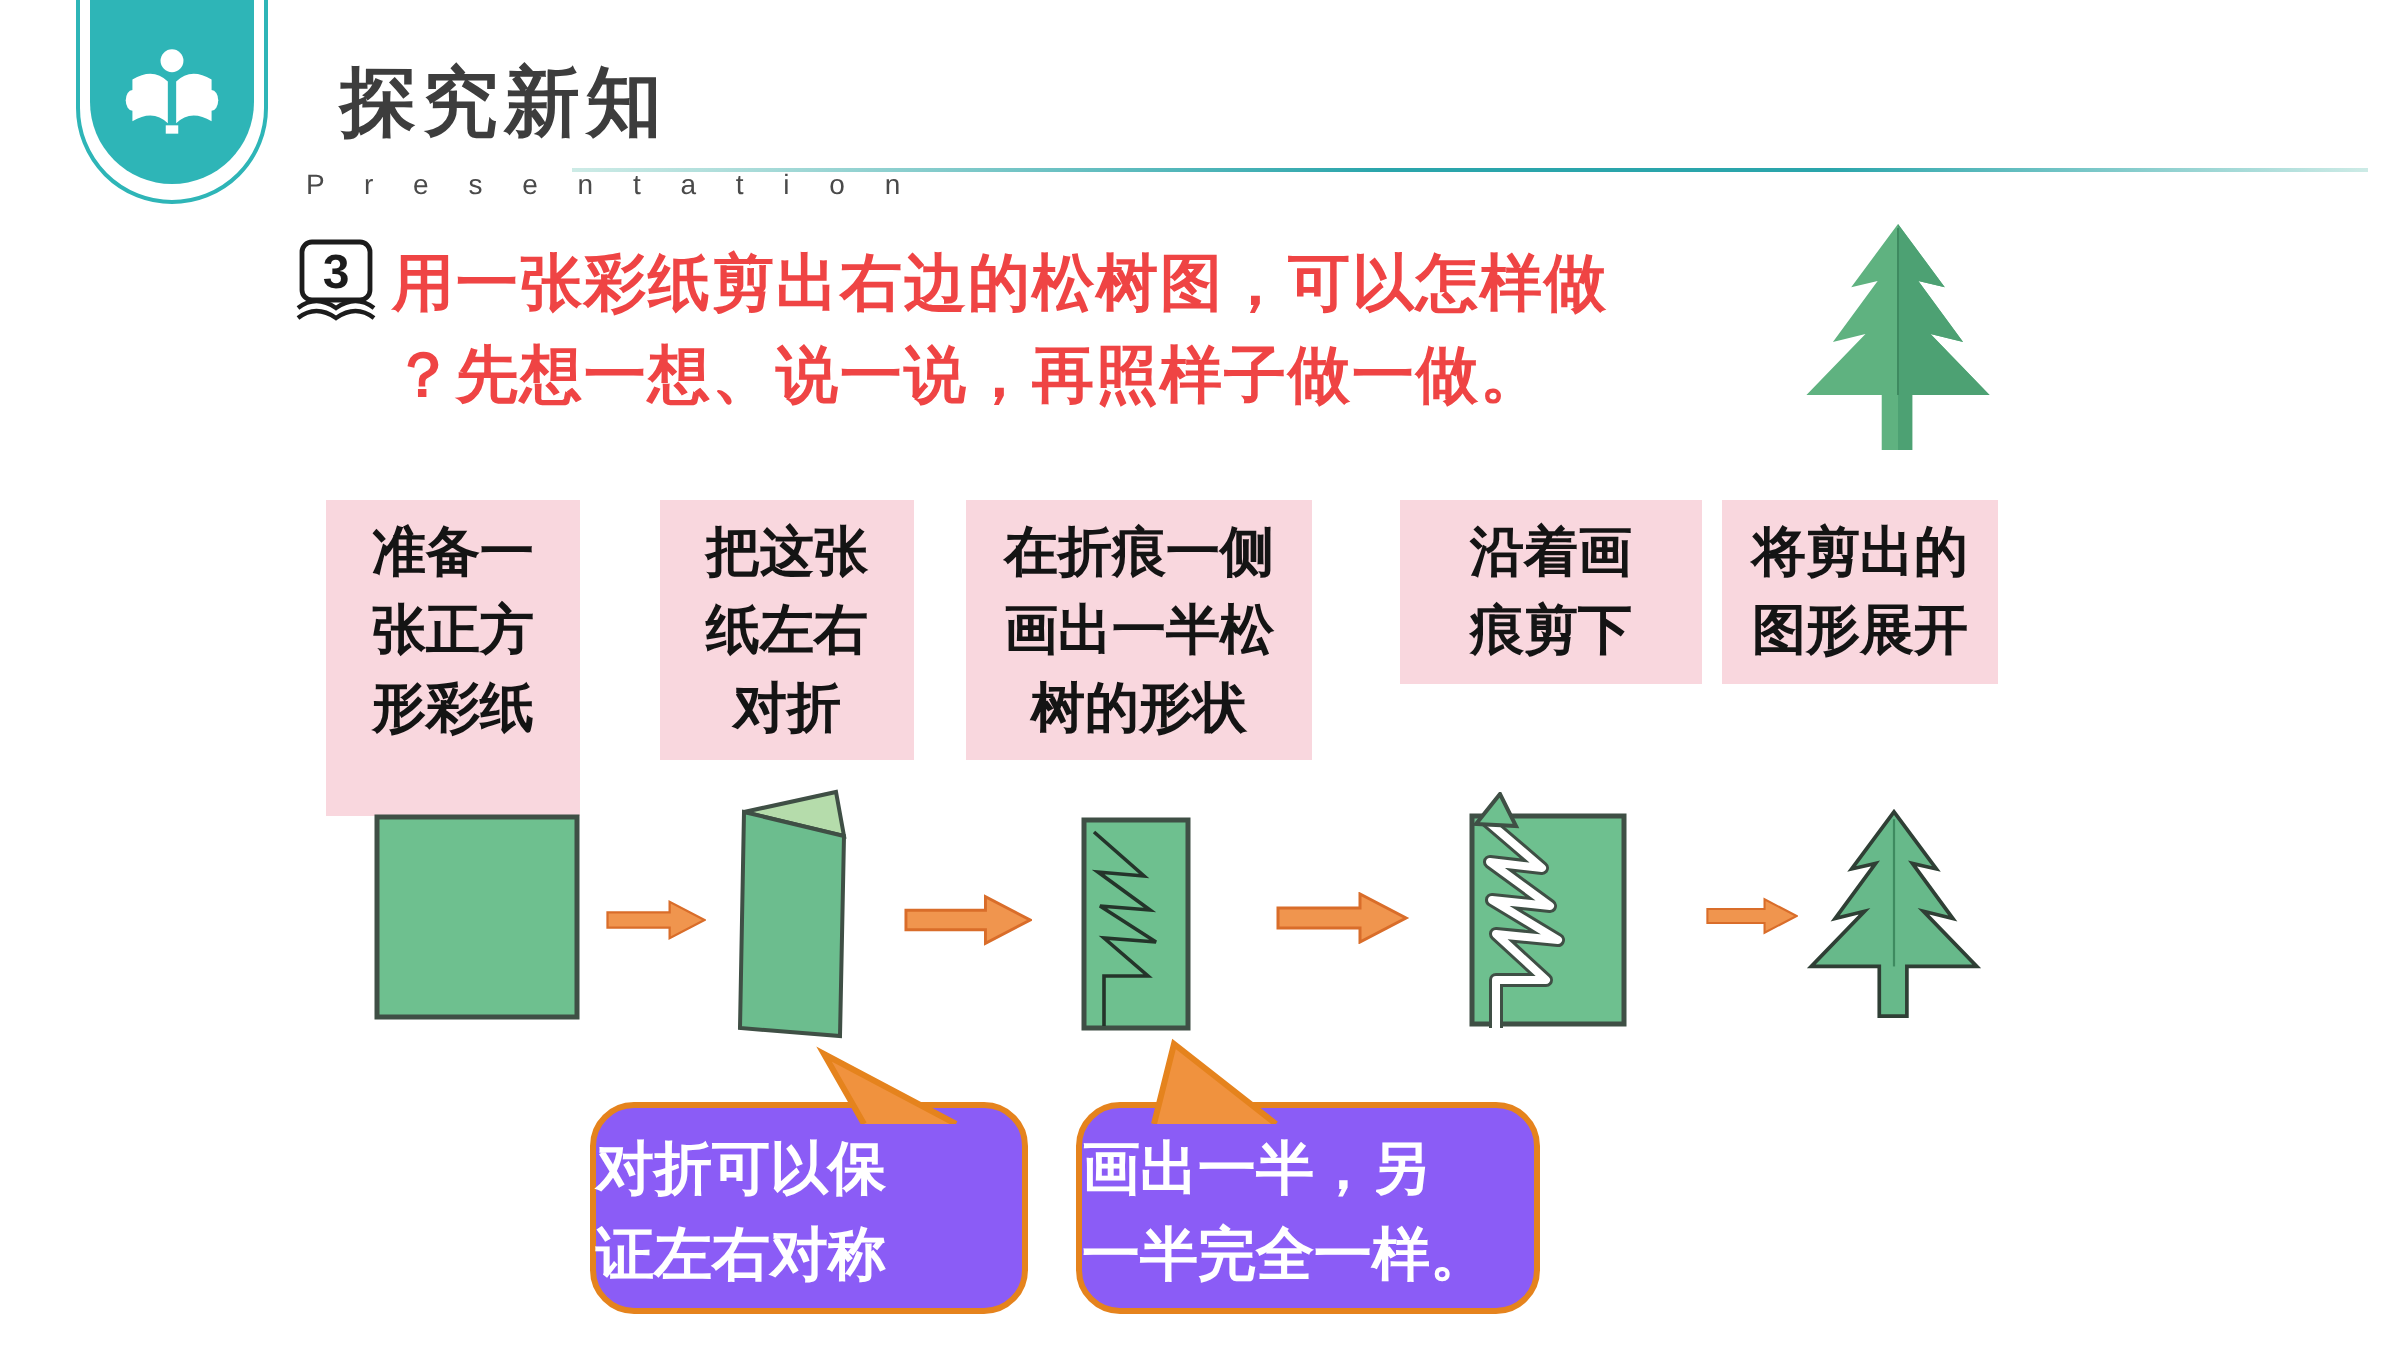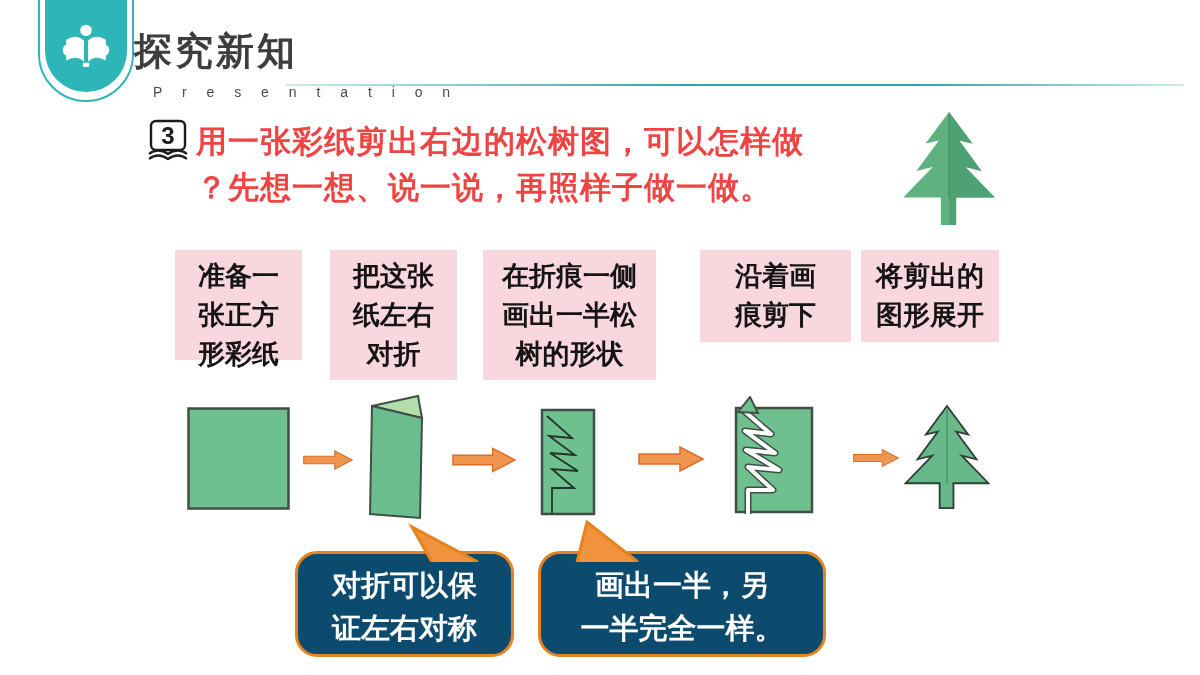--- a/index.html
+++ b/index.html
@@ -5,52 +5,52 @@
   html,body{margin:0;padding:0;background:#e8e8e8;}
   *{box-sizing:border-box;font-family:"Liberation Sans","DejaVu Sans",sans-serif;}
   #slide{position:relative;width:1200px;height:675px;background:#ffffff;overflow:hidden;margin:0 auto;}
 
   
   .badge-outline{position:absolute;left:38px;top:-10px;width:96px;height:112px;
     border:2px solid #2eb5b7;border-radius:0 0 48px 48px;}
   .badge{position:absolute;left:45px;top:0;width:82px;height:92px;background:#2eb5b7;
     border-radius:0 0 41px 41px;display:flex;align-items:center;justify-content:center;}
   .hdr-title{position:absolute;left:134px;top:26px;font-size:38px;font-weight:bold;
-    color:#3d3d3d;letter-spacing:3px;}
+    color:#3d3d3d;letter-spacing:3px;padding-left:36px;}
   .hdr-sub{position:absolute;left:135px;top:84px;font-size:14px;color:#4a4a4a;
     letter-spacing:8px;margin-left:18px;}
   .hdr-line{position:absolute;left:286px;top:84px;width:898px;height:2px;
     background:linear-gradient(90deg,#cdebe6,#2aa5ab 45%,#2aa5ab 70%,#cdebe6);}
 
   
   .q-icon{position:absolute;left:146px;top:118px;width:44px;height:46px;}
   .q-line{position:absolute;left:196px;font-size:31px;font-weight:bold;color:#ef4444;
     letter-spacing:1px;white-space:nowrap;}
   #q1{top:121px;} #q2{top:167px;}
 
   
   .stepbox{position:absolute;top:250px;background:#f9d7de;color:#141414;
     font-size:27px;font-weight:bold;text-align:center;line-height:39px;
     white-space:pre-line;padding-top:7px;}
-  #sb1{left:175px;width:127px;height:110px;}
+  #sb1{left:163px;width:127px;height:158px;}
   #sb2{left:330px;width:127px;height:130px;}
   #sb3{left:483px;width:173px;height:130px;}
   #sb4{left:700px;width:151px;height:92px;}
   #sb5{left:861px;width:138px;height:92px;}
 
   
   .abs{position:absolute;}
 
   
-  .bubble{position:absolute;top:551px;height:106px;background:#0c4a6e;
+  .bubble{position:absolute;top:551px;height:106px;background:#8b5cf6;
     border:3px solid #e5831d;border-radius:22px;color:#ffffff;font-size:29px;
-    font-weight:bold;text-align:center;line-height:43px;white-space:pre-line;
+    font-weight:bold;text-align:left;line-height:43px;white-space:pre-line;
     padding-top:10px;z-index:2;}
   #bub1{left:295px;width:219px;}
-  #bub2{left:538px;width:288px;}
+  #bub2{left:538px;width:232px;}
   .tail{position:absolute;z-index:3;}
 </style>
 </head>
 <body>
 
 <div id="slide">
 
   <div class="badge-outline"></div>
   <div class="badge">
     <svg width="50" height="50" viewBox="0 0 48 48">

